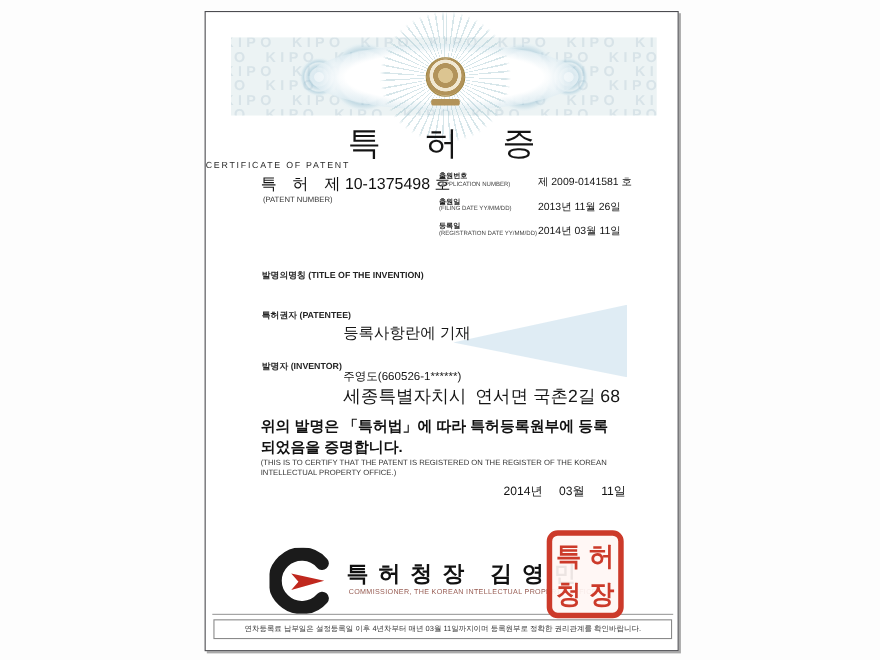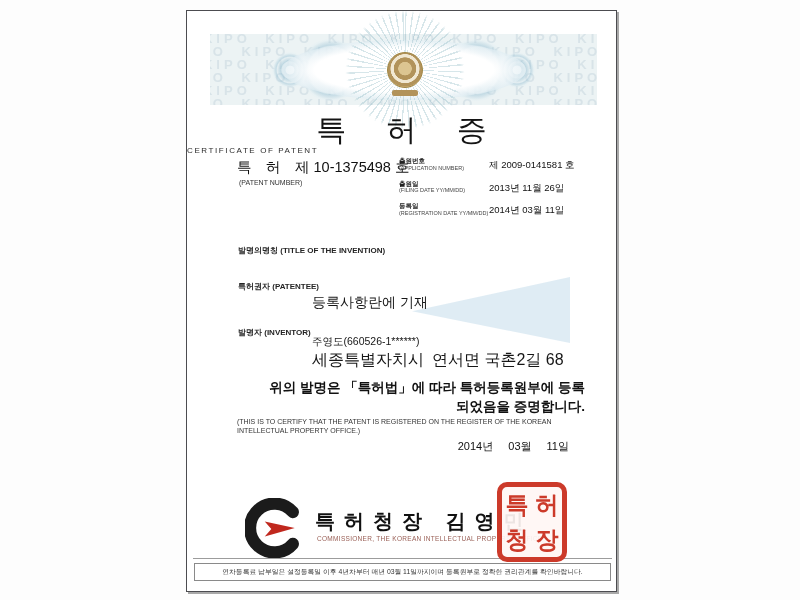--- a/index.html
+++ b/index.html
@@ -76,21 +76,21 @@
   .val-patentee  { left:125px; top:283px; font-size:14px; }
   .lbl-inventor  { left:51px; top:296px;margin-top:20px; }
   .val-inventor-name    { left:125px; top:324px; font-size:10.5px; }
   .val-inventor-address { left:125px; top:339px; font-size:16px; }
   .triangle-mark { position:absolute; left:225px; top:266px; width:158px; height:66px;
           background:#d9e9f2; opacity:0.85;
           clip-path:polygon(0 52%, 100% 0, 100% 100%); }
 
   
   .statement { position:absolute; left:50px; top:367px; width:348px;
-          font-size:13.5px; font-weight:bold; color:#111; line-height:19px;text-align:right; }
+          font-size:13.5px; font-weight:bold; color:#111; line-height:19px; }
   .statement-en { position:absolute; left:50px; top:407px; width:345px;
           font-size:7px; color:#333; line-height:8.5px; }
   .issue-date { position:absolute; left:240px; top:428px; width:142px;
           text-align:right; font-size:11px; color:#111; word-spacing:12px; }
 
   
   .kipo-logo { position:absolute; left:58px; top:487px; width:62px; height:60px; }
   .comm-name { position:absolute; left:128px; top:497px; font-size:20px;
           font-weight:bold; color:#111; letter-spacing:9px; white-space:nowrap; z-index:1; }
   .comm-en { position:absolute; left:130px; top:524px; font-size:6.5px;

